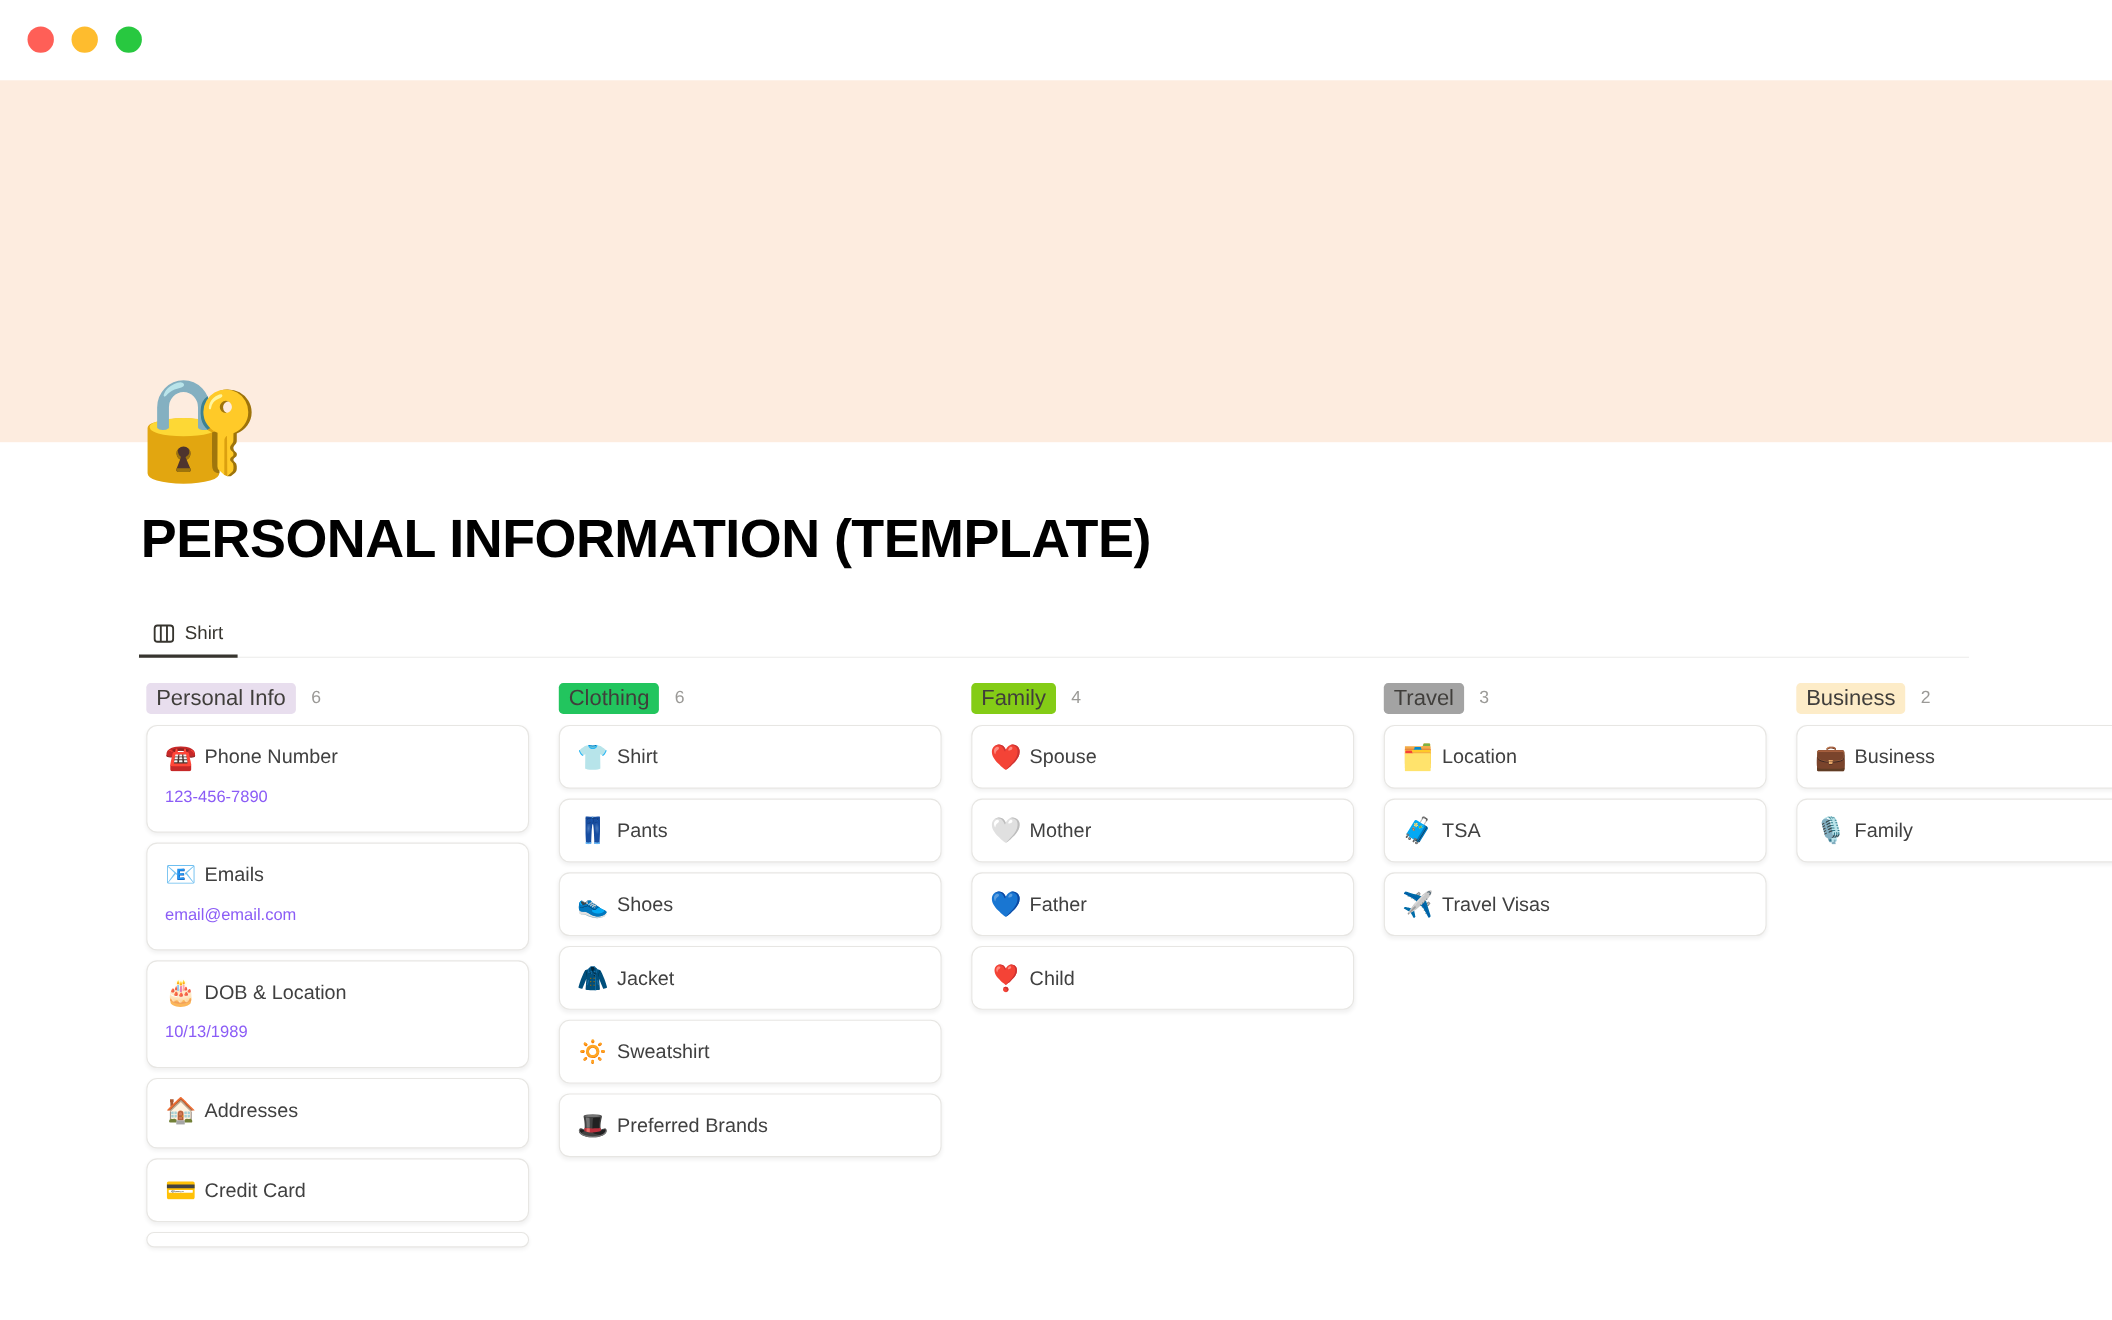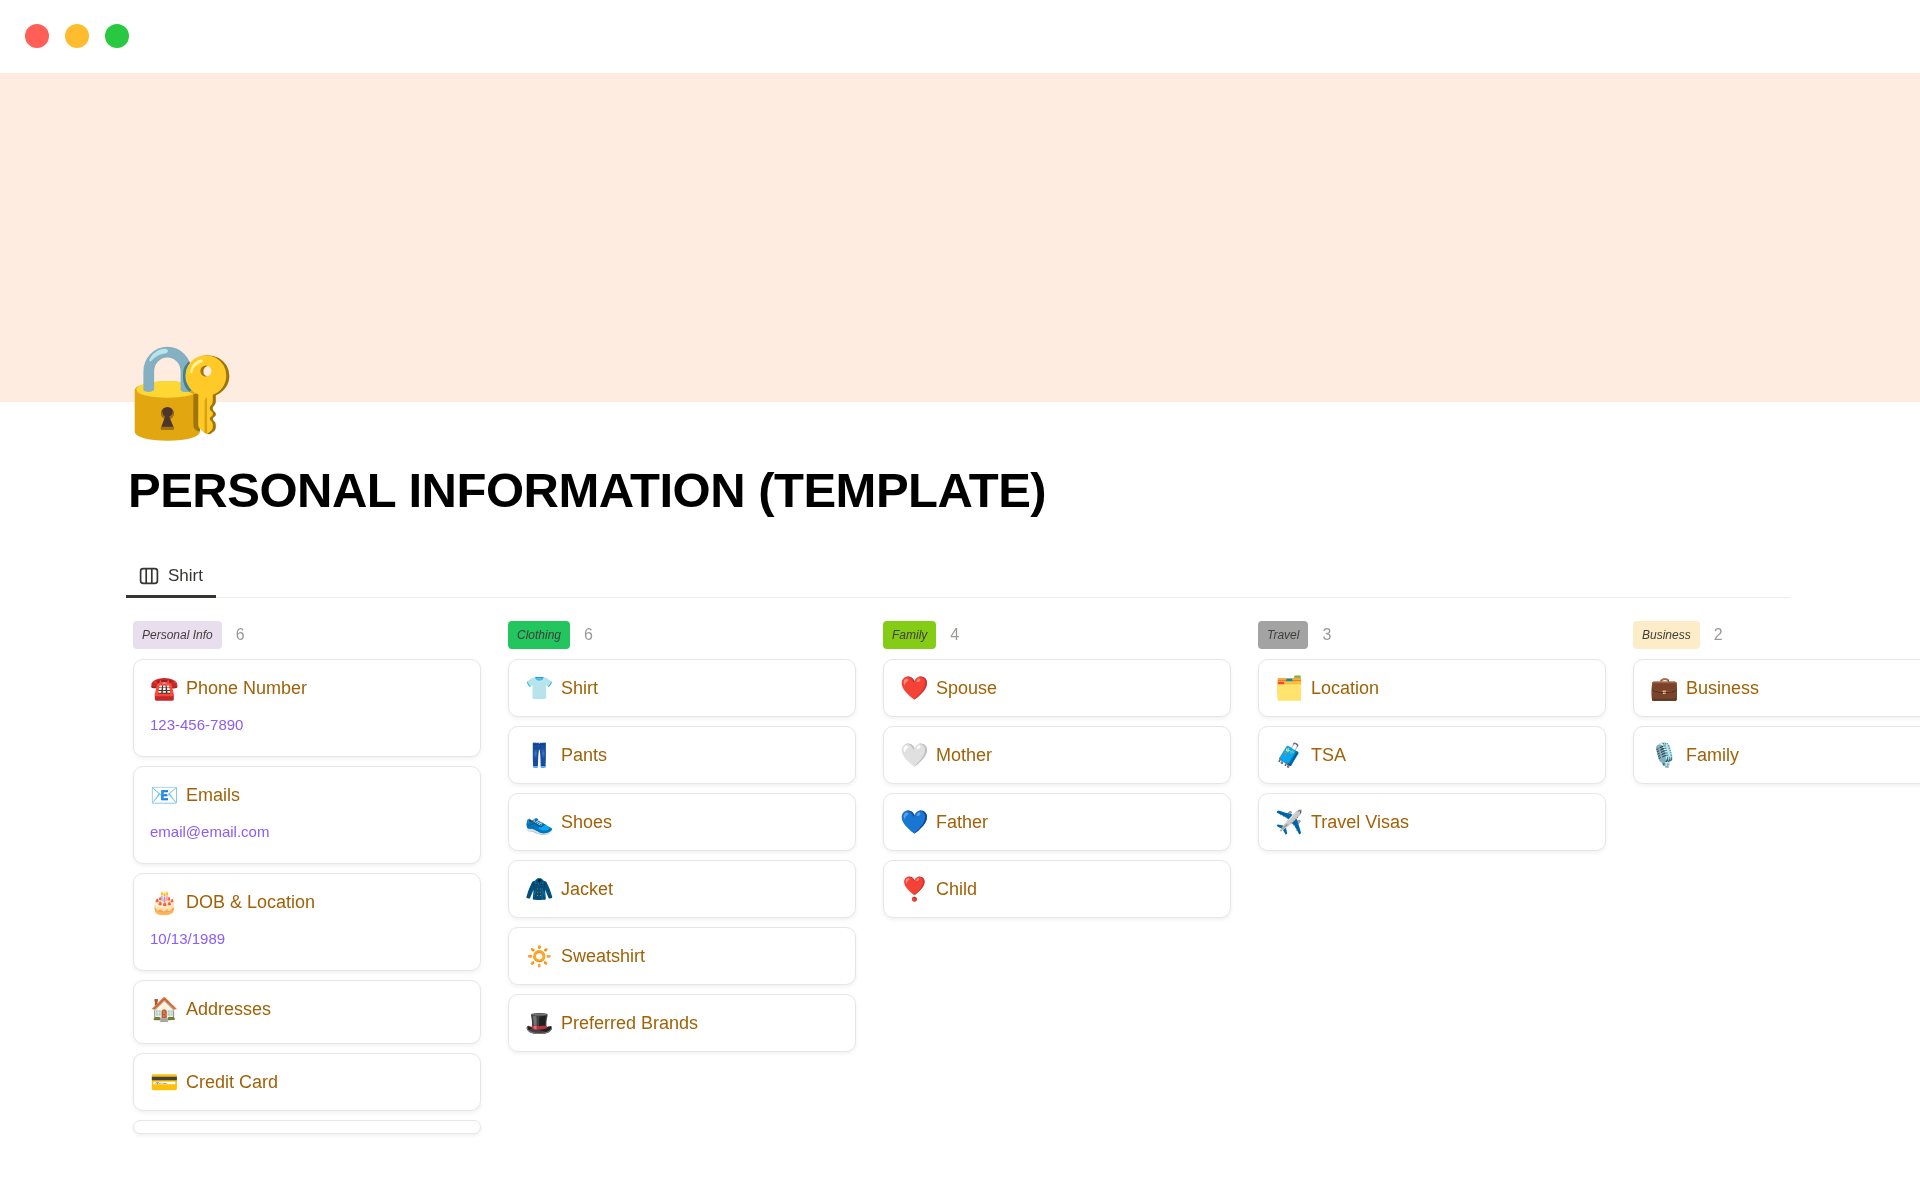--- a/index.html
+++ b/index.html
@@ -23,31 +23,31 @@
   .tabs-row { position:absolute; left:126px; top:554px; width:1664px; height:44px;
               border-bottom:1px solid #ededeb; }
   .tab { display:inline-flex; align-items:center; gap:9px; height:44px; padding:0 13px;
          box-shadow:inset 0 -3px 0 #37352f; cursor:pointer; }
   .tab-label { font-size:17px; font-weight:500; color:#37352f; }
 
   
   .board { position:absolute; left:133px; top:620px; display:flex; gap:27px; align-items:flex-start; }
   .col { width:348px; flex:0 0 348px; }
   .col-header { display:flex; align-items:center; height:30px; margin-bottom:7px; }
-  .pill { display:inline-block; padding:3px 9px; border-radius:4px; font-size:12px;
-          font-weight:500; color:#403e3b; line-height:22px;font-style:italic; }
+  .pill { display:inline-block; padding:3px 9px; border-radius:4px; font-size:20px;
+          font-weight:500; color:#403e3b; line-height:22px; }
   .count { margin-left:14px; font-size:16px; color:#9b9a97; }
 
   .card { background:#ffffff; border:1px solid #e7e6e3; border-radius:10px;
           box-shadow:0 2px 4px rgba(15,15,15,0.06); margin-top:9px;
           padding:14px 16px; cursor:pointer; }
   .card.has-sub { padding-bottom:20px; }
   .card-row { display:flex; align-items:center; gap:9px; }
   .card-icon { font-size:23px; width:27px; text-align:center; line-height:28px; }
-  .card-title { font-size:18px; font-weight:500; color:#a16207; line-height:28px; }
+  .card-title { font-size:18px; font-weight:500; color:#404040; line-height:28px; }
   .card-sub { margin-top:12px; font-size:15px; line-height:22px; color:#8b5cf6; }
   .card.partial { height:14px; padding:0; margin-top:9px; }
 </style>
 </head>
 <body>
 
 <div class="topbar">
   <div class="lights">
     <span class="light" style="background: rgb(255, 95, 87);"></span>
     <span class="light" style="background: rgb(254, 188, 46);"></span>

